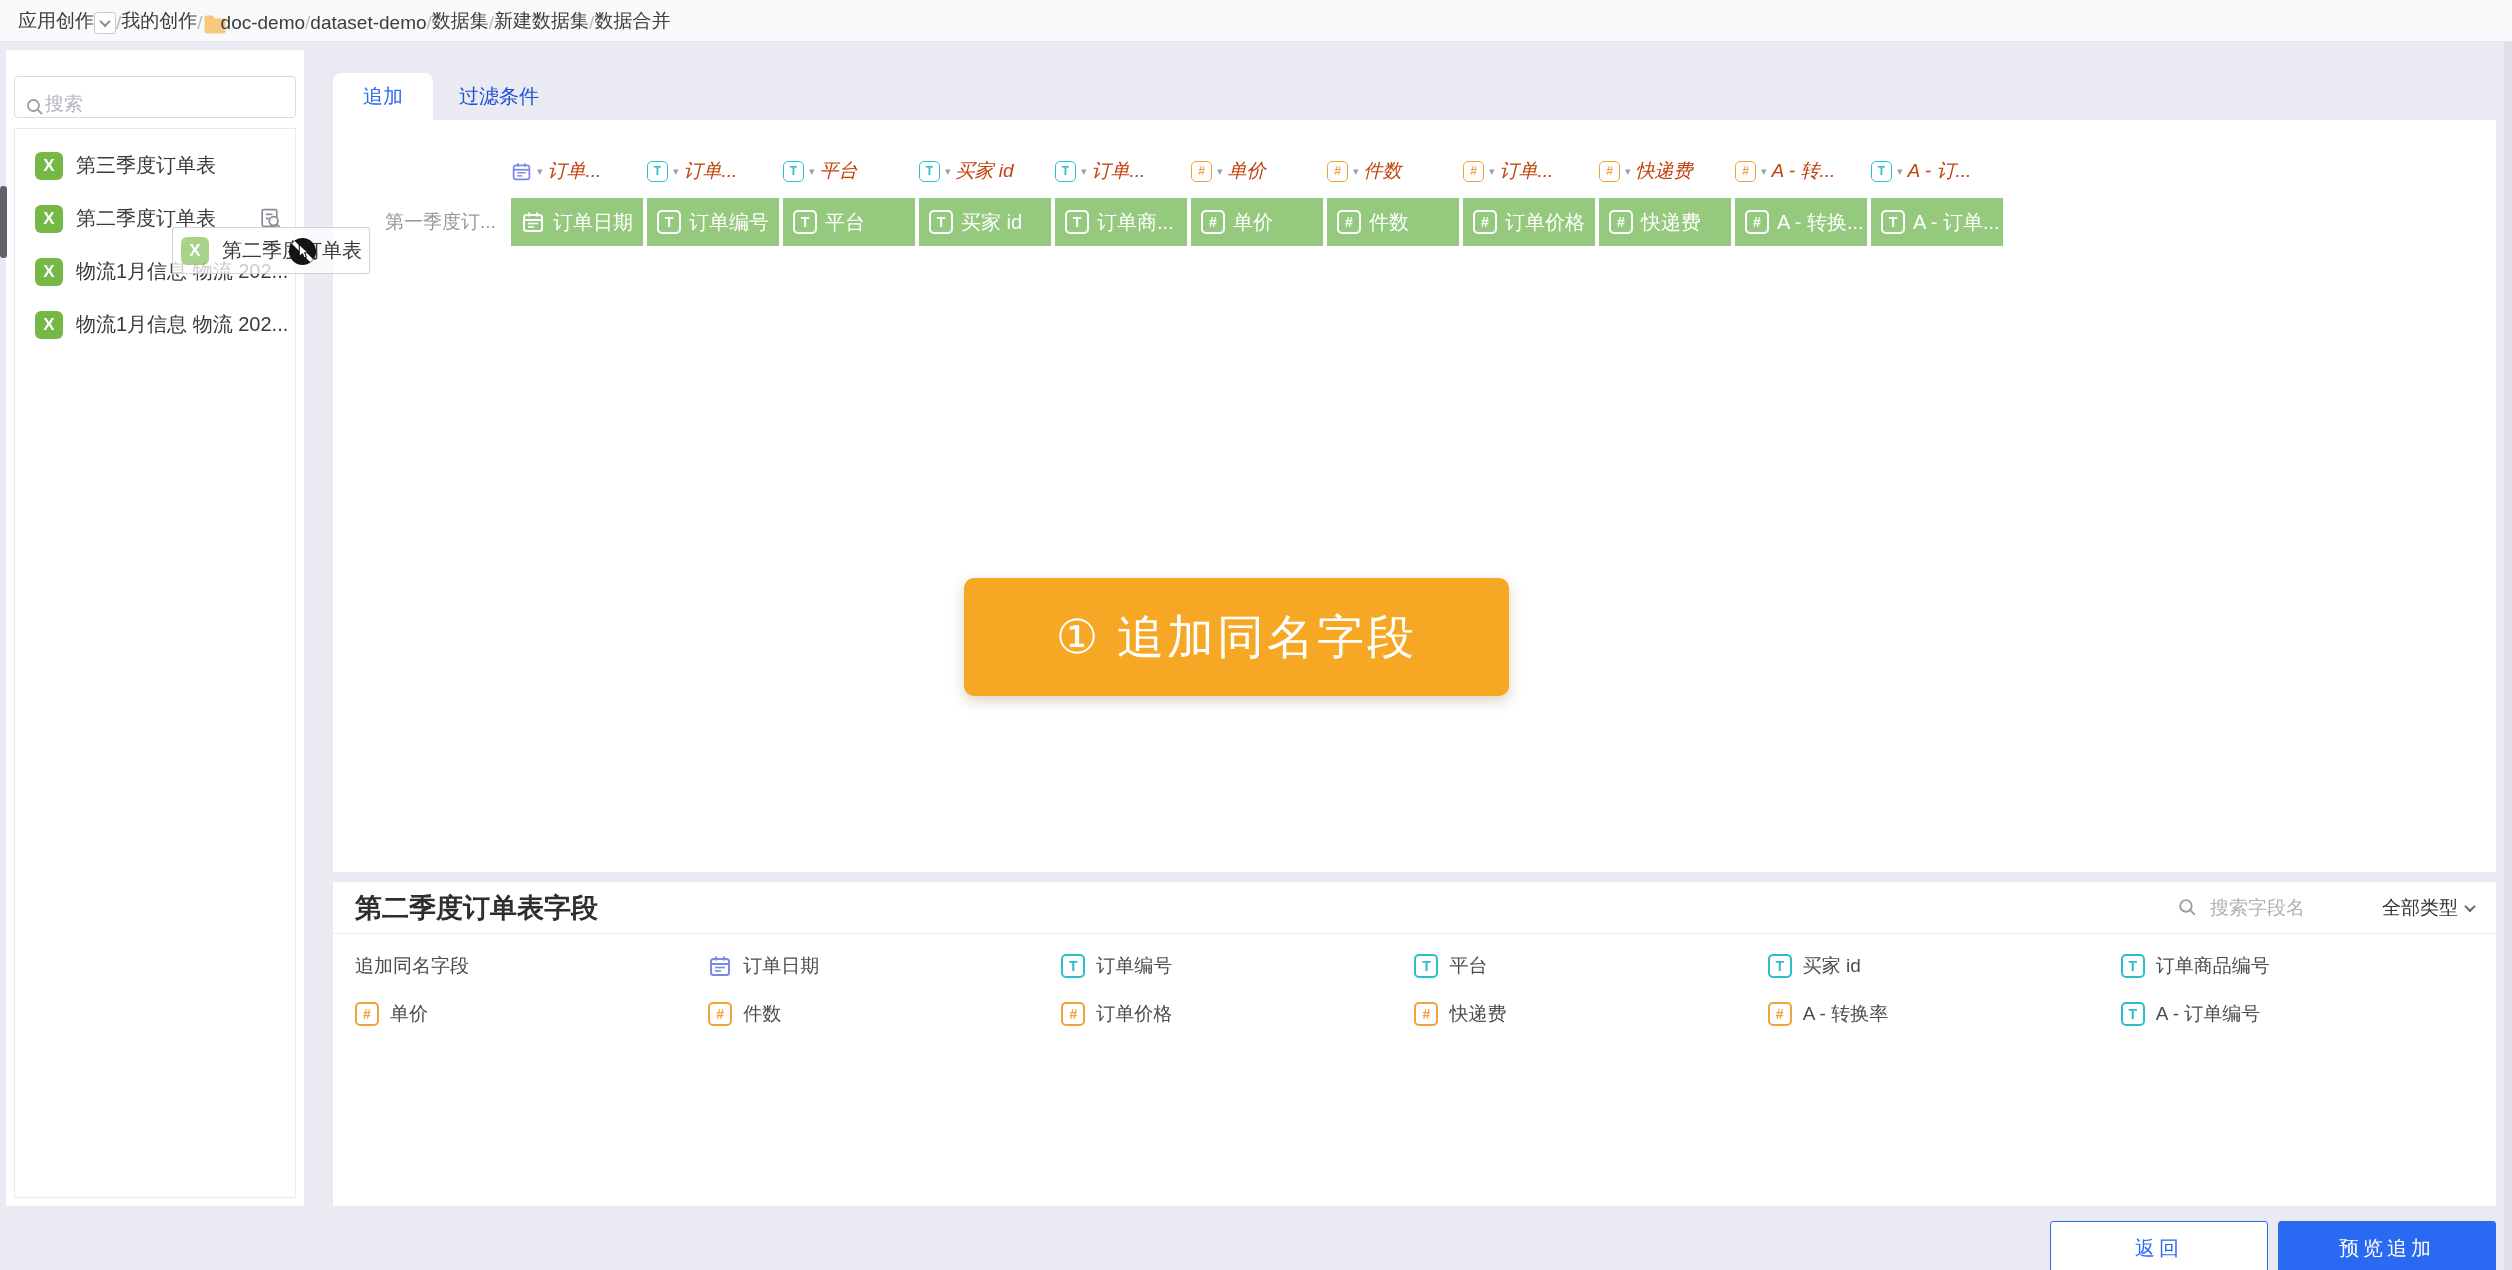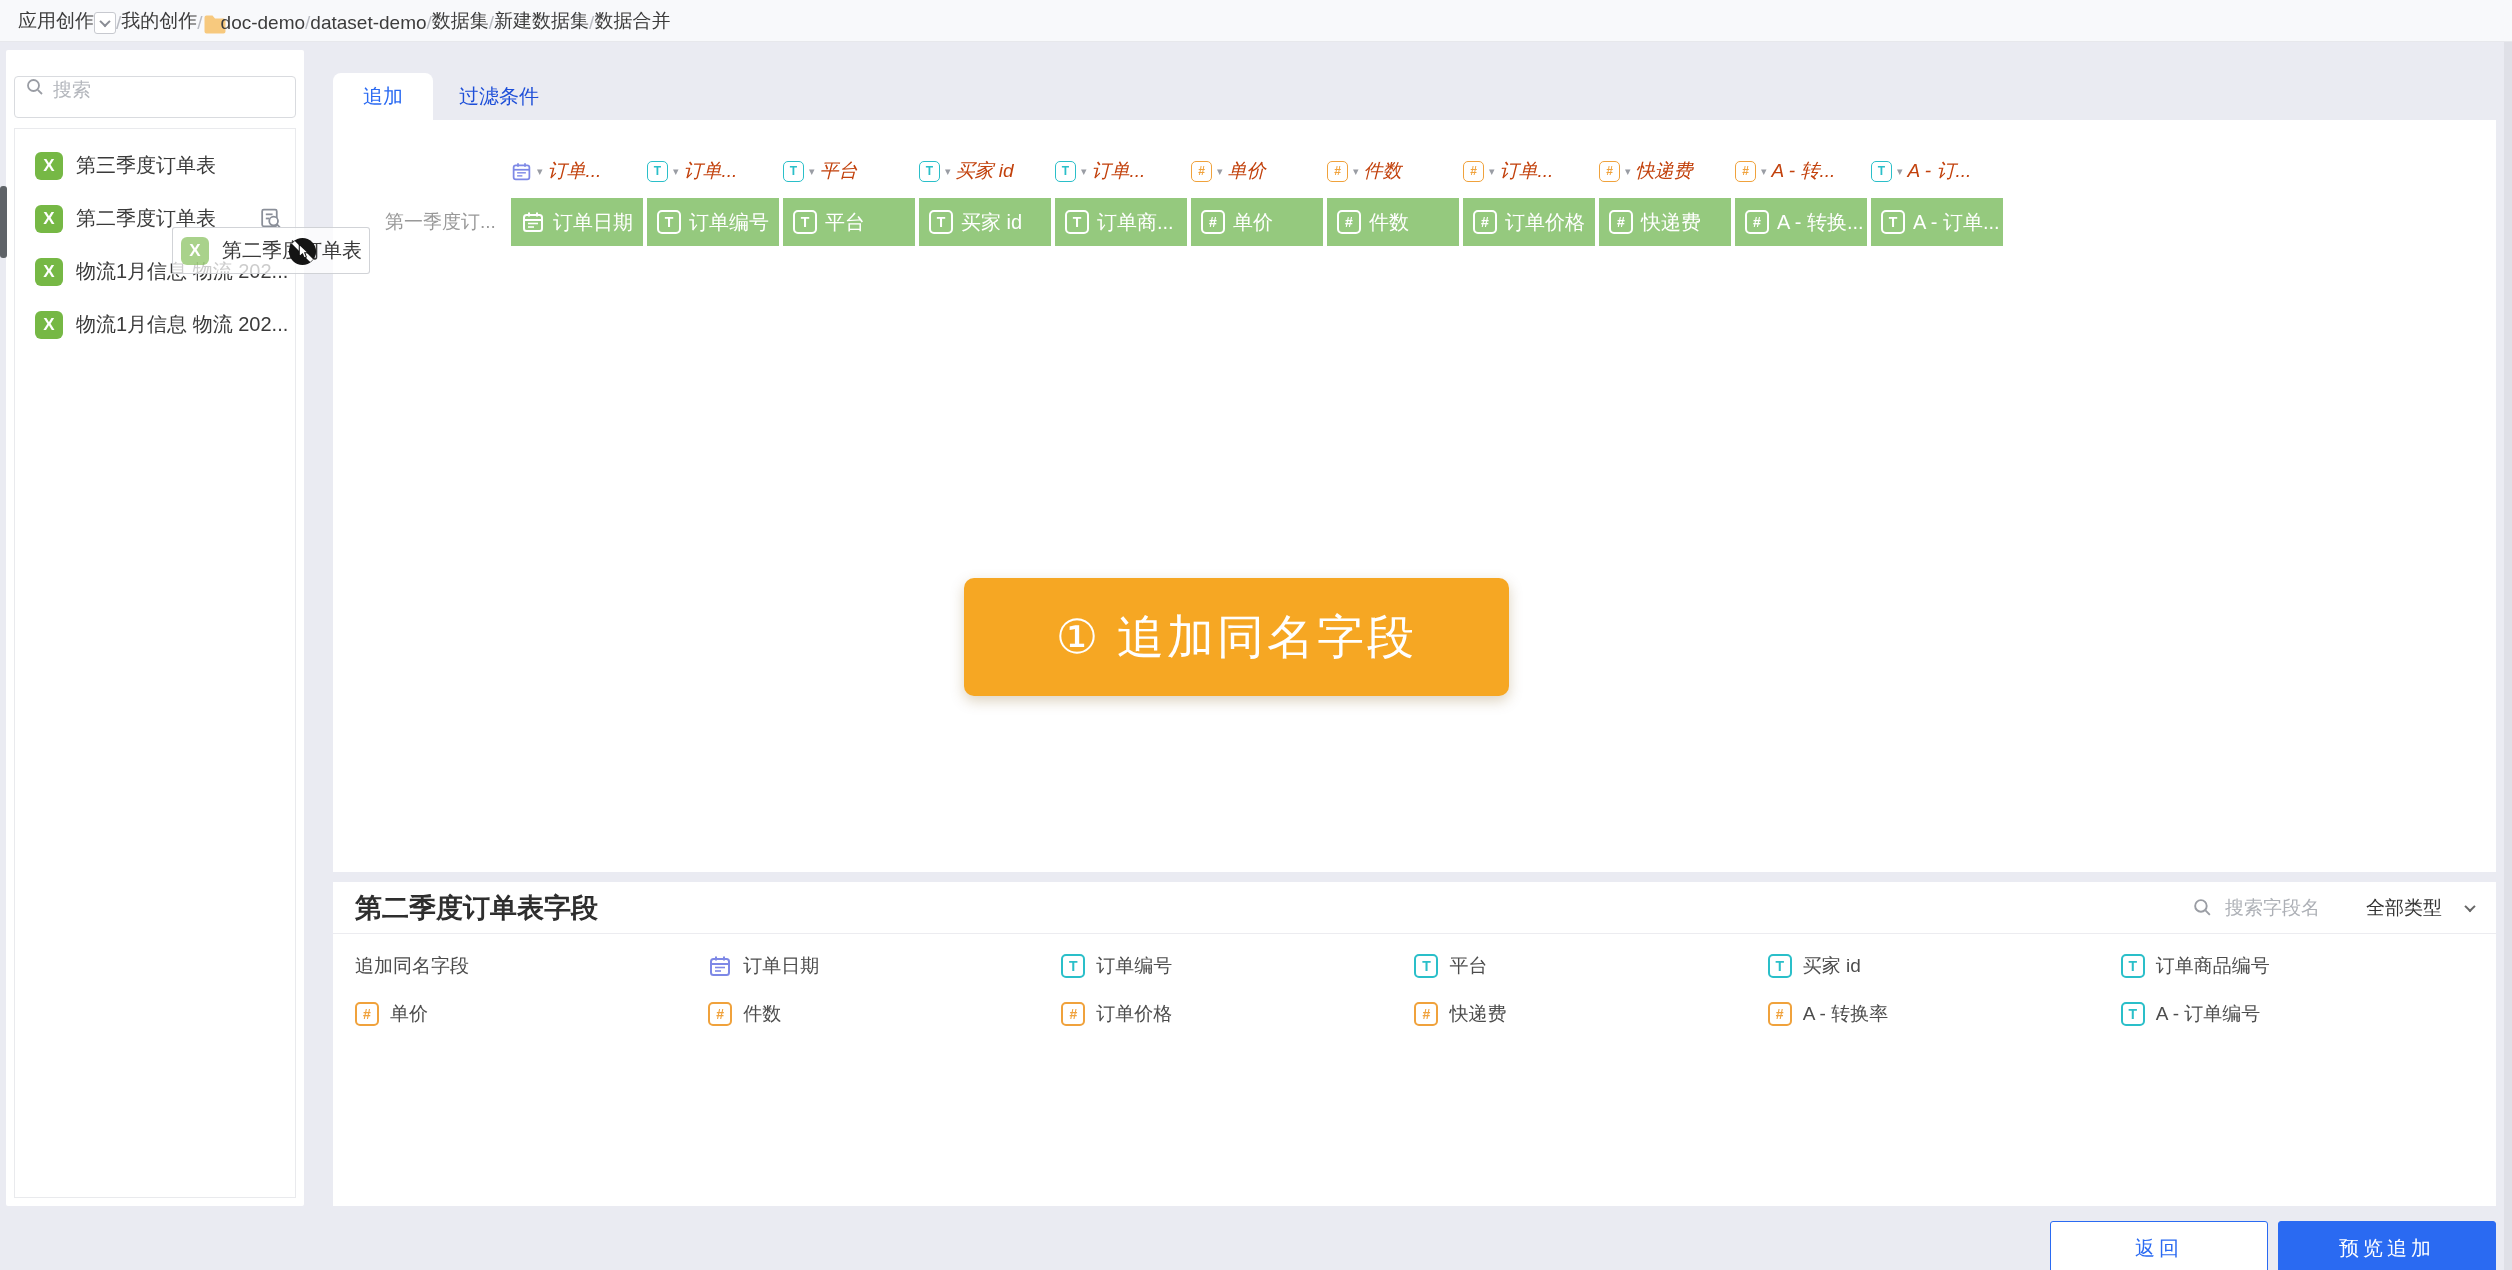--- a/index.html
+++ b/index.html
@@ -14,21 +14,21 @@
   .crumb{white-space:nowrap;}
   .crumb-sep{color:#b9bbc2;}
   .dd-box{width:22px;height:22px;border:1px solid #C7C9CF;border-radius:3px;background:#fff;
     display:inline-flex;align-items:center;justify-content:center;}
   .chev{width:8px;height:8px;border-left:2px solid #8a8d94;border-bottom:2px solid #8a8d94;
     transform:rotate(-45deg) translate(1px,-1px);}
   .folder{width:24px;height:20px;display:inline-block;}
   
   .sidebar{position:absolute;left:6px;top:50px;width:298px;height:1156px;background:#fff;border-radius:2px;}
   .searchbox{position:absolute;left:8px;top:26px;width:282px;height:42px;border:1px solid #D9DBDF;border-radius:4px;
-    display:flex;align-items:flex-start;padding:0 10px;gap:8px;background:#fff;}
+    display:flex;align-items:flex-end;padding:0 10px;background:#fff;}
   .searchbox .ph{color:#B3B6BC;font-size:19px;}
   .list-card{position:absolute;left:8px;top:78px;width:282px;bottom:8px;border:1px solid #E9EAED;background:#fff;overflow:hidden;}
   .ds-item{height:53px;display:flex;align-items:center;padding-left:20px;gap:13px;position:relative;}
   .xicon{width:28px;height:28px;border-radius:6px;background:#76B845;color:#fff;font-weight:bold;
     font-size:17px;display:flex;align-items:center;justify-content:center;flex:0 0 auto;}
   .ds-label{font-size:20px;color:#3a3a3a;white-space:nowrap;}
   .preview-ic{position:absolute;right:12px;top:14px;}
   .left-scroll{position:absolute;left:0;top:186px;width:7px;height:72px;background:#5F6368;border-radius:3px;}
   .right-scroll{position:absolute;right:0;top:42px;width:8px;bottom:0;background:#DFE0E7;}
   
@@ -61,21 +61,21 @@
   
   .callout{position:absolute;left:964px;top:578px;width:545px;height:118px;background:#F6A723;border-radius:10px;
     box-shadow:0 5px 14px rgba(120,80,0,.25);display:flex;align-items:center;justify-content:center;
     color:#fff;font-size:47px;font-weight:normal;letter-spacing:3px;z-index:5;}
   
   .bottom-panel{position:absolute;left:333px;top:882px;width:2163px;height:324px;background:#fff;}
   .bp-head{height:52px;display:flex;align-items:center;padding:0 22px;border-bottom:1px solid #ECECF0;}
   .bp-title{font-size:27px;font-weight:bold;color:#2e2e2e;flex:1;}
   .bp-search{display:flex;align-items:center;gap:12px;margin-right:46px;}
   .bp-search .ph{color:#ADB0B6;font-size:19px;}
-  .bp-filter{display:flex;align-items:center;gap:24px;font-size:19px;color:#333;}
+  .bp-filter{display:flex;align-items:center;gap:8px;font-size:19px;color:#333;margin-left:31px;}
   .bp-filter .chev{border-color:#666;}
   .fields-grid{display:grid;grid-template-columns:repeat(6,1fr);padding:8px 22px 0;}
   .fg-item{height:48px;display:flex;align-items:center;gap:11px;font-size:19px;color:#4c4c4c;white-space:nowrap;overflow:hidden;}
   
   .btn{position:absolute;top:1221px;height:54px;width:218px;border-radius:3px;font-size:20px;
     display:flex;align-items:center;justify-content:center;letter-spacing:4px;}
   .btn-back{left:2050px;background:#fff;border:1px solid #2A6AF2;color:#2A6AF2;}
   .btn-primary{left:2278px;background:#2A6AF2;color:#fff;border:1px solid #2A6AF2;}
 </style>
 </head>

